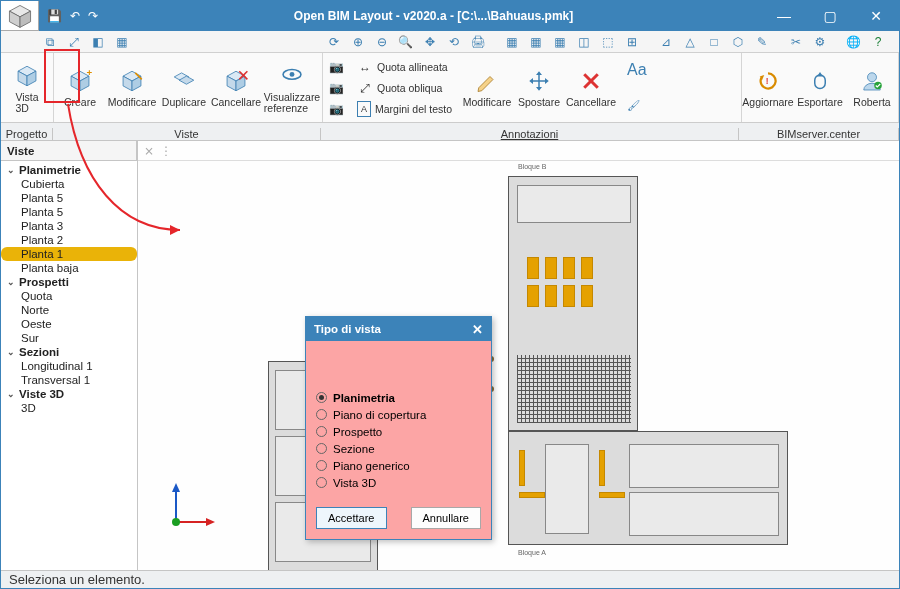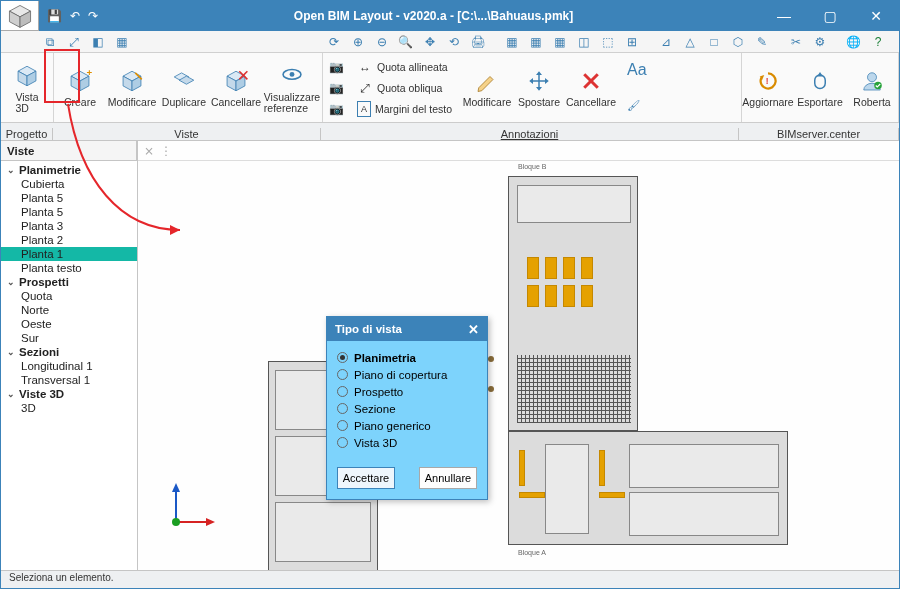--- a/index.html
+++ b/index.html
@@ -38,39 +38,39 @@
   .tabstrip .tab { padding:0 10px; border-right:1px solid #c5c5c5; display:flex; align-items:center; }
   .tabstrip .tab.grow { flex:1; justify-content:center;text-decoration:underline; }
 
   
   .body { flex:1; display:flex; min-height:0; }
 
   .sidebar { width:137px; background:#fff; border-right:1px solid #c5c5c5; display:flex; flex-direction:column; font-size:11.5px; color:#222; }
   .sidebar-header { height:20px; background:#f5f5f5; border:1px solid #c5c5c5; border-left:none; border-top:none; padding:2px 6px; display:flex; align-items:center; font-weight:600; }
   .tree { flex:1; overflow:auto; padding:2px 0; }
   .tree-item { padding:1px 0 1px 20px; cursor:pointer; white-space:nowrap; }
-  .tree-item.selected { background:#14b8a6; }
+  .tree-item.selected { background:#eab308;border-radius:6px; }
   .tree-group { padding:1px 0 1px 6px; font-weight:600; cursor:pointer; display:flex; align-items:center; gap:3px; }
   .tree-group .chev { font-size:9px; color:#555; width:9px; display:inline-block; }
 
   .canvas-wrap { flex:1; position:relative; background:#fefefe; display:flex; flex-direction:column; }
   .canvas-mini-toolbar { height:20px; border-bottom:1px solid #ddd; display:flex; align-items:center; padding-left:6px; gap:6px; color:#aaa; font-size:12px; }
   .canvas { flex:1; position:relative; overflow:hidden; }
 
-  .status { height:18px; background:#eef0f2; border-top:1px solid #c5c5c5; font-size:10px; color:#333; padding:1px 8px; }
+  .status { height:18px; background:#eef0f2; border-top:1px solid #c5c5c5; font-size:13px; color:#333; padding:1px 8px; }
 
   
   .plan { position:absolute; background:#dcdcdc; border:1.5px solid #555; }
   .plan .inner { position:absolute; background:#eaeaea; border:1px solid #888; }
 
   
-  .dialog { position:absolute; left:188px; top:155px; width:162px; background:#7dd3fc; border:1px solid #3c83b9; box-shadow:2px 2px 6px rgba(0,0,0,0.25); z-index:10; }
+  .dialog { position:absolute; left:167px; top:155px; width:187px; background:#fca5a5; border:1px solid #3c83b9; box-shadow:2px 2px 6px rgba(0,0,0,0.25); z-index:10; }
   .dialog-title { height:24px; background:#3c83b9; color:#fff; font-size:11.5px; font-weight:600; display:flex; align-items:center; padding:0 8px; }
   .dialog-title .x { margin-left:auto; cursor:pointer; font-size:13px; }
-  .dialog-body { padding:8px 10px; }
+  .dialog-body { padding:8px 10px;margin-top:40px; }
   .radio-row { display:flex; align-items:center; gap:6px; font-size:11.5px; padding:2.5px 0; cursor:pointer; }
   .radio-row.sel { font-weight:700; }
   .radio { width:11px; height:11px; border:1px solid #666; border-radius:50%; display:inline-flex; align-items:center; justify-content:center; }
   .radio.sel::after { content:''; width:5px; height:5px; background:#333; border-radius:50%; }
   .dialog-btns { display:flex; gap:24px; padding:8px 10px 10px; }
   .dbtn { flex:1; height:22px; border:1px solid #a8a8a8; background:#fdfdfd; font-size:11px; cursor:pointer; }
   .dbtn.primary { border:1px solid #3c83b9; background:#eef6fc; }
 
   
   .gizmo { position:absolute; left:20px; bottom:30px; width:60px; height:60px; }
@@ -320,21 +320,21 @@
     <div class="sidebar">
       <div class="sidebar-header">Viste</div>
       <div class="tree" id="tree">
           <div class="tree-group"><span class="chev">⌄</span>Planimetrie</div>
           <div class="tree-item">Cubierta</div>
           <div class="tree-item">Planta 5</div>
           <div class="tree-item">Planta 5</div>
           <div class="tree-item">Planta 3</div>
           <div class="tree-item">Planta 2</div>
           <div class="tree-item selected">Planta 1</div>
-          <div class="tree-item">Planta testo</div>
+          <div class="tree-item">Planta baja</div>
           <div class="tree-group"><span class="chev">⌄</span>Prospetti</div>
           <div class="tree-item">Quota</div>
           <div class="tree-item">Norte</div>
           <div class="tree-item">Oeste</div>
           <div class="tree-item">Sur</div>
           <div class="tree-group"><span class="chev">⌄</span>Sezioni</div>
           <div class="tree-item">Longitudinal 1</div>
           <div class="tree-item">Transversal 1</div>
           <div class="tree-group"><span class="chev">⌄</span>Viste 3D</div>
           <div class="tree-item">3D</div>

